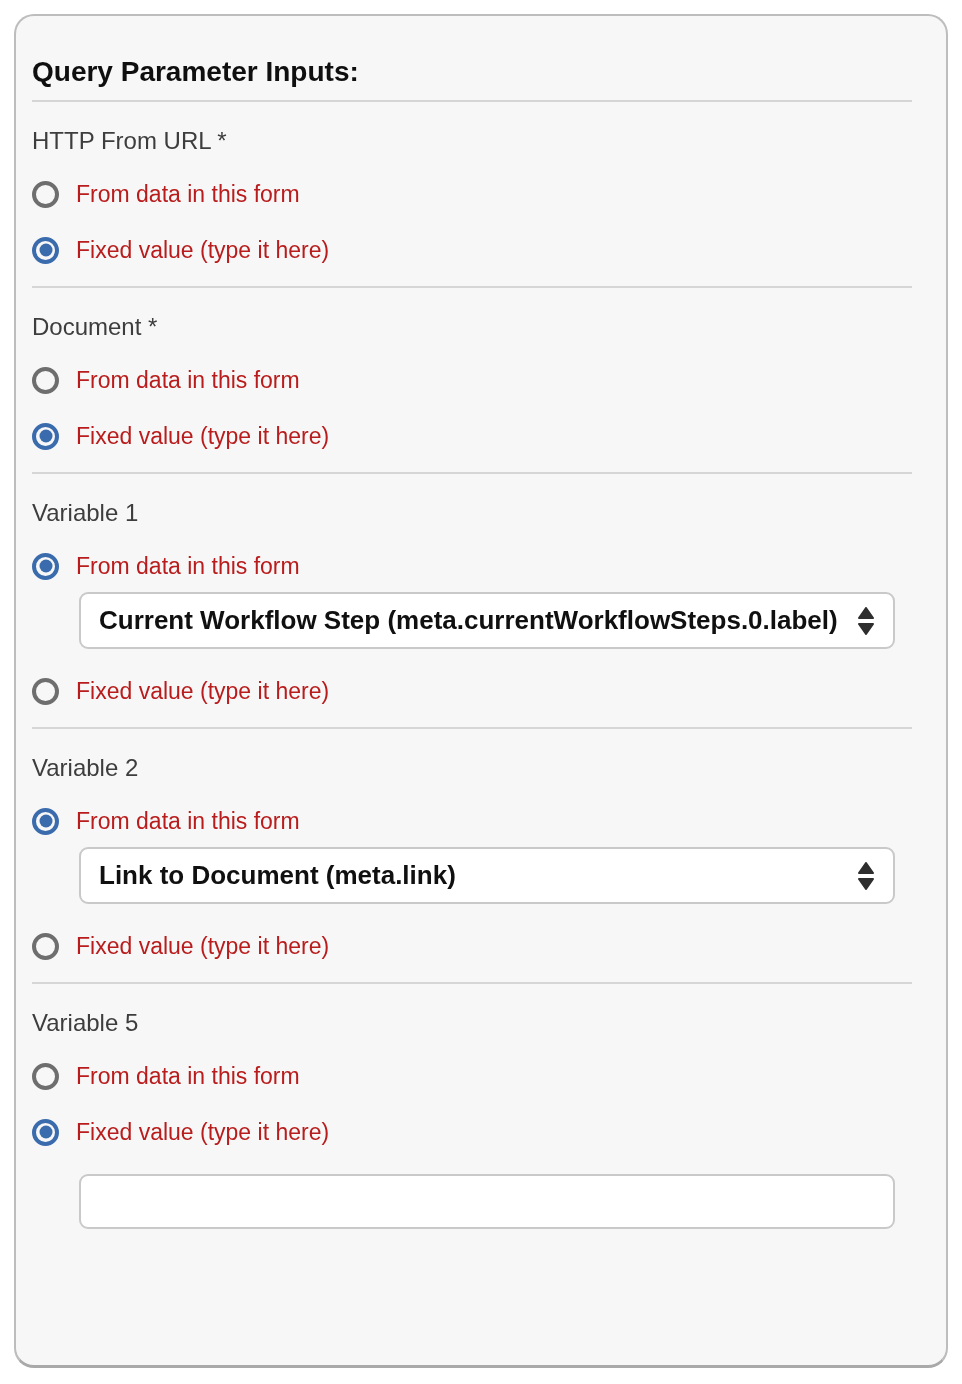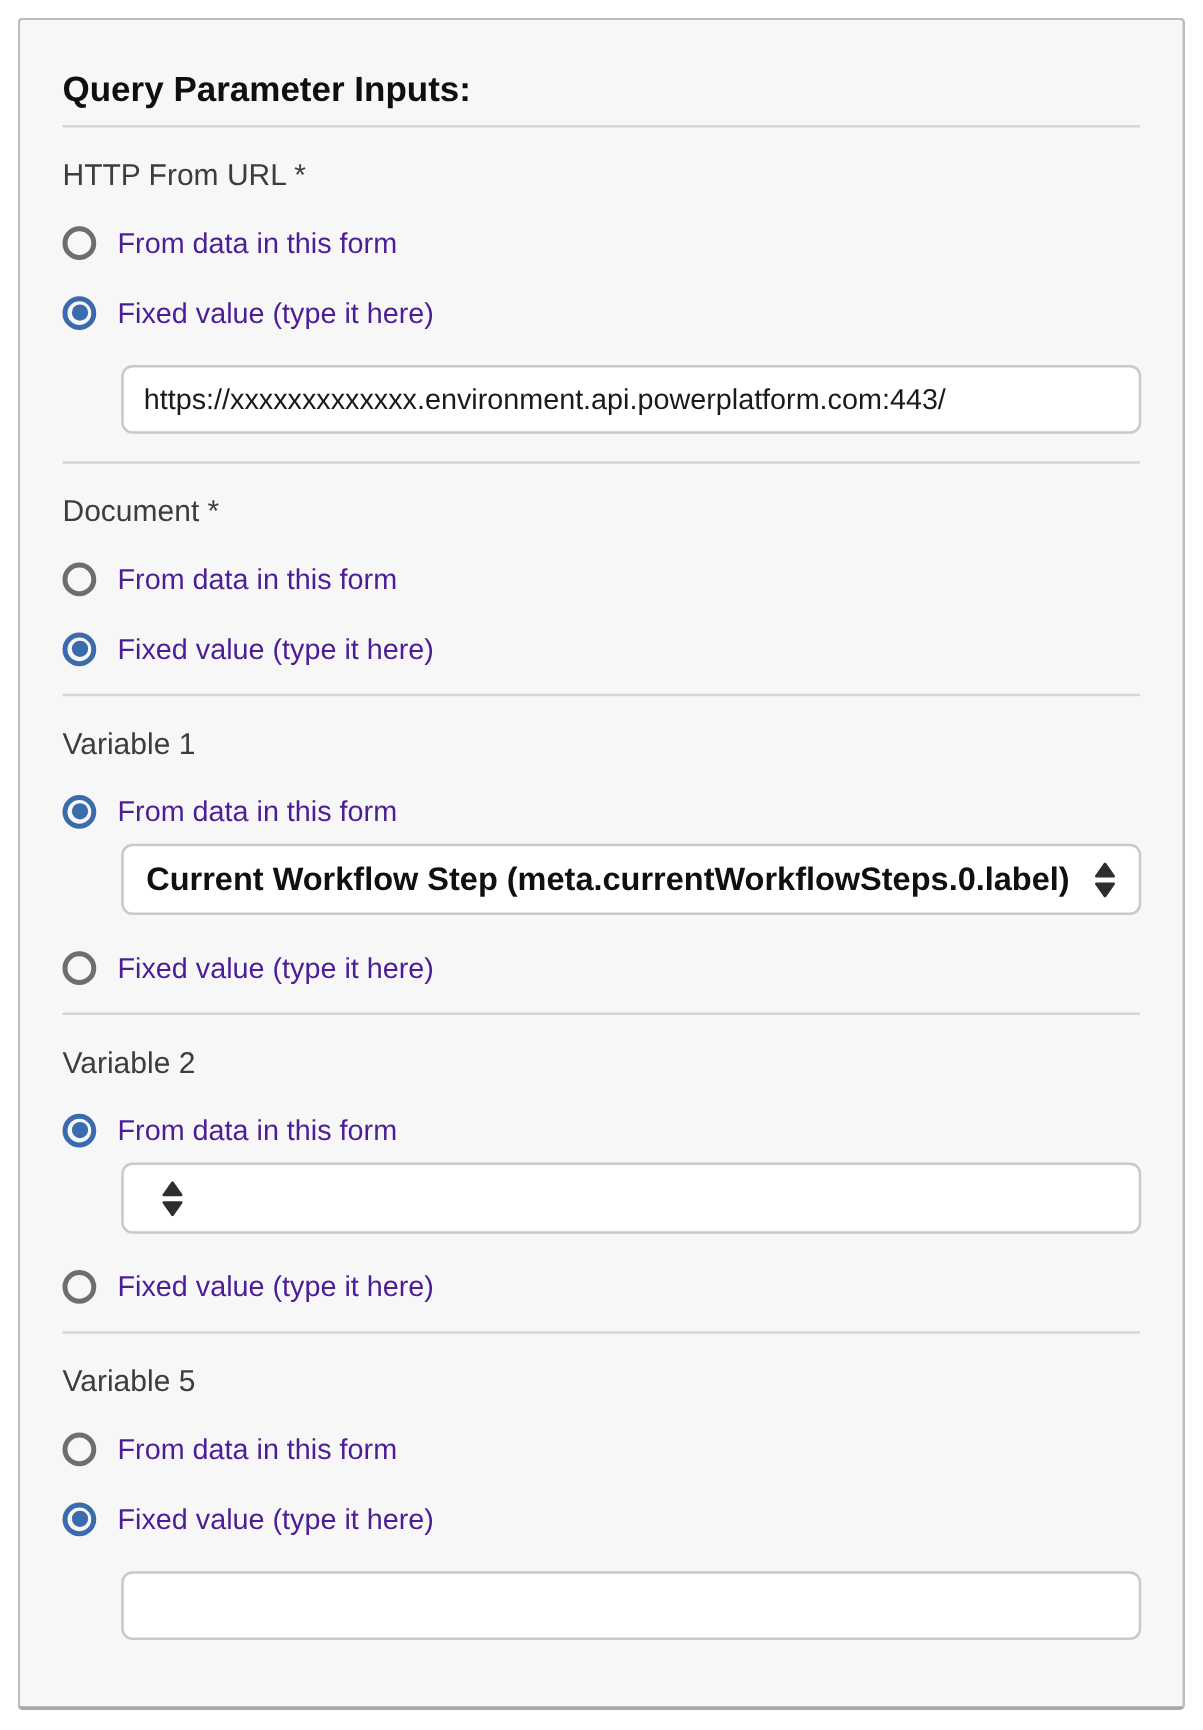--- a/index.html
+++ b/index.html
@@ -7,22 +7,22 @@
   body {
     width: 962px; height: 1384px;
     font-family: "Liberation Sans", "DejaVu Sans", sans-serif;
     padding: 14px;
   }
   .card {
     width: 934px; height: 1354px;
     background: #f7f7f7;
     border: 2px solid #bdbdbd;
     border-bottom: 3px solid #a9a9a9;
-    border-radius: 4px;
-    padding: 40px 34px 0 34px;
+    border-radius: 20px;
+    padding: 40px 34px 0 16px;
     overflow: hidden;
   }
   .page-title {
     font-size: 28px; font-weight: 700; color: #0f0f0f;
     line-height: 32px; margin-bottom: 12px;
   }
   .divider { border: none; border-top: 2px solid #d6d6d6; height: 0; }
   .section { padding: 24px 0 22px 0; }
   .section-label {
     font-size: 24px; font-weight: 500; color: #3d3d3d;
@@ -37,21 +37,21 @@
     border: 4px solid #6e6e6e; background: transparent;
     flex: 0 0 auto; position: relative;
   }
   .radio.checked { border-color: #3a6bad; }
   .radio.checked::after {
     content: ""; position: absolute; left: 50%; top: 50%;
     width: 13px; height: 13px; border-radius: 50%;
     background: #3a6bad; transform: translate(-50%, -50%);
   }
   .radio-label {
-    font-size: 23px; font-weight: 400; color: #4c1d95;
+    font-size: 23px; font-weight: 400; color: #b91c1c;
     margin-left: 17px; line-height: 28px;
   }
   .control-indent { margin-left: 47px; width: 816px; }
   .text-input {
     display: block; height: 55px; width: 816px;
     background: #ffffff;
     border: 2px solid #c9c9c9; border-radius: 9px;
     font-family: "Liberation Sans", "DejaVu Sans", sans-serif;
     font-size: 23px; color: #1a1a1a;
     padding: 0 16px;
@@ -83,21 +83,20 @@
   <div class="section">
     <div class="section-label">HTTP From URL *</div>
     <div class="radio-row">
       <span class="radio"></span>
       <span class="radio-label">From data in this form</span>
     </div>
     <div class="radio-row">
       <span class="radio checked"></span>
       <span class="radio-label">Fixed value (type it here)</span>
     </div>
-    <input class="text-input control-indent input-after-radio" type="text" value="https://xxxxxxxxxxxxx.environment.api.powerplatform.com:443/" style="">
   </div>
   <hr class="divider">
 
   <div class="section">
     <div class="section-label">Document *</div>
     <div class="radio-row">
       <span class="radio"></span>
       <span class="radio-label">From data in this form</span>
     </div>
     <div class="radio-row">
@@ -130,20 +129,21 @@
   <hr class="divider">
 
   <div class="section">
     <div class="section-label">Variable 2</div>
     <div class="radio-row">
       <span class="radio checked"></span>
       <span class="radio-label">From data in this form</span>
     </div>
     <div class="select-wrap control-indent">
       <div class="select-box">
+        <span class="select-value">Link to Document (meta.link)</span>
         <svg class="updown-icon" width="18" height="28" viewBox="0 0 18 28">
           <path d="M9 1 L16 11 L2 11 Z" fill="#2e2e2e" stroke="#2e2e2e" stroke-width="2" stroke-linejoin="round"></path>
           <path d="M9 27 L2 17 L16 17 Z" fill="#2e2e2e" stroke="#2e2e2e" stroke-width="2" stroke-linejoin="round"></path>
         </svg>
       </div>
     </div>
     <div class="radio-row">
       <span class="radio"></span>
       <span class="radio-label">Fixed value (type it here)</span>
     </div>

